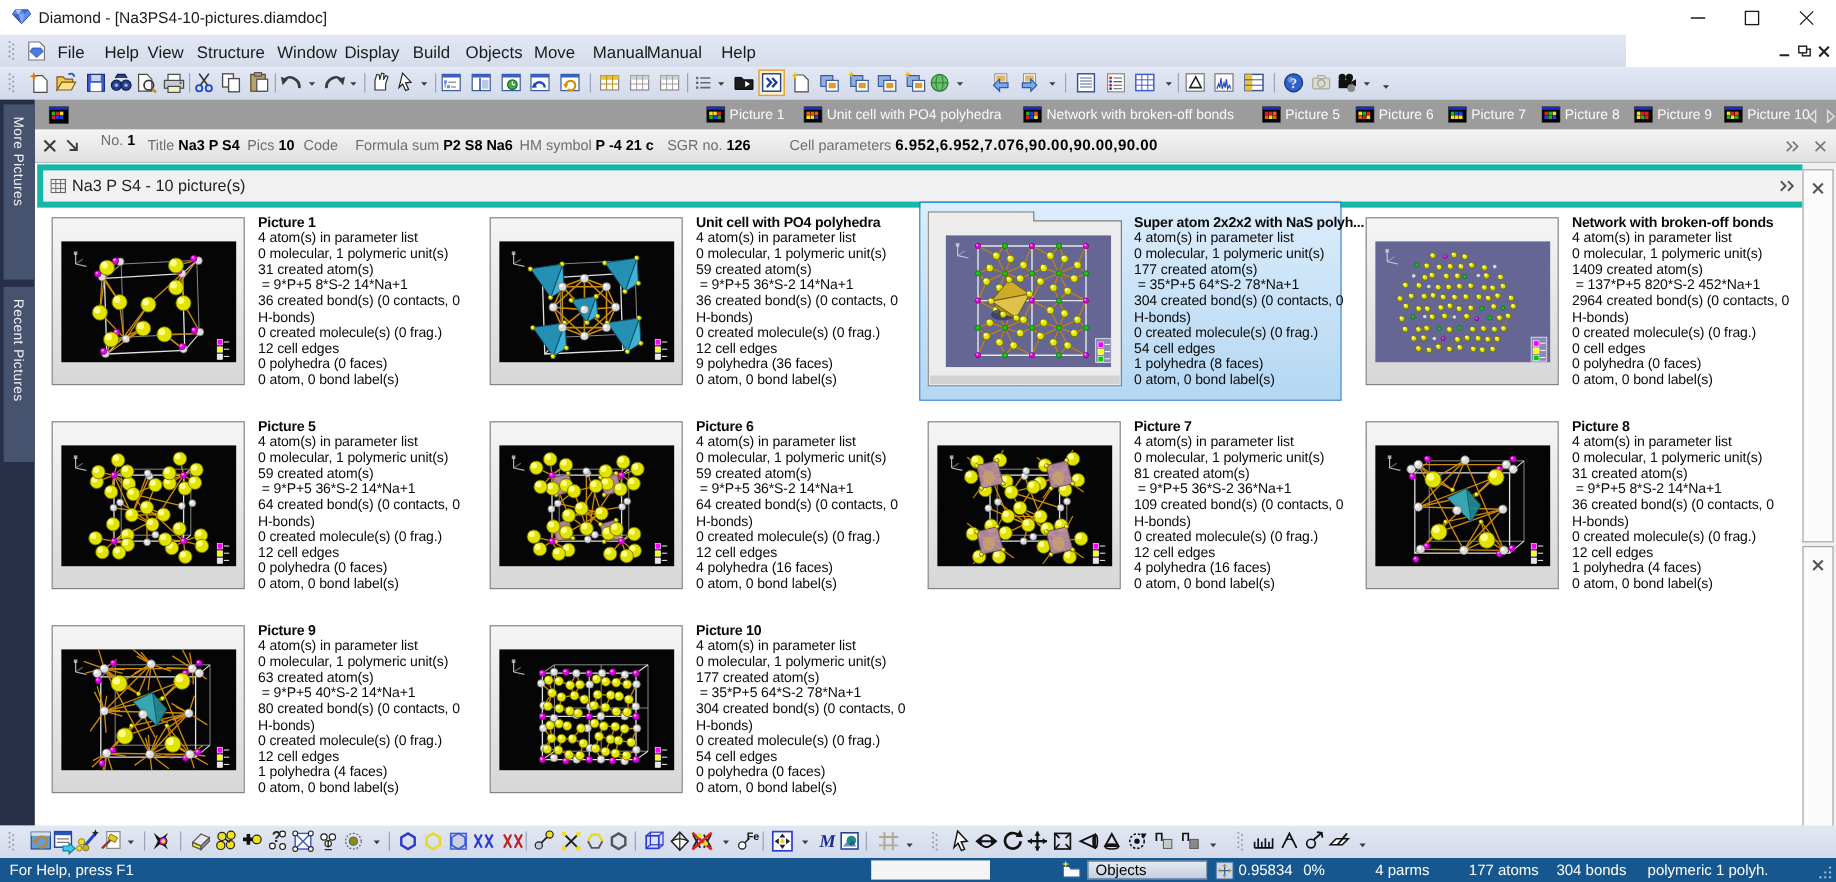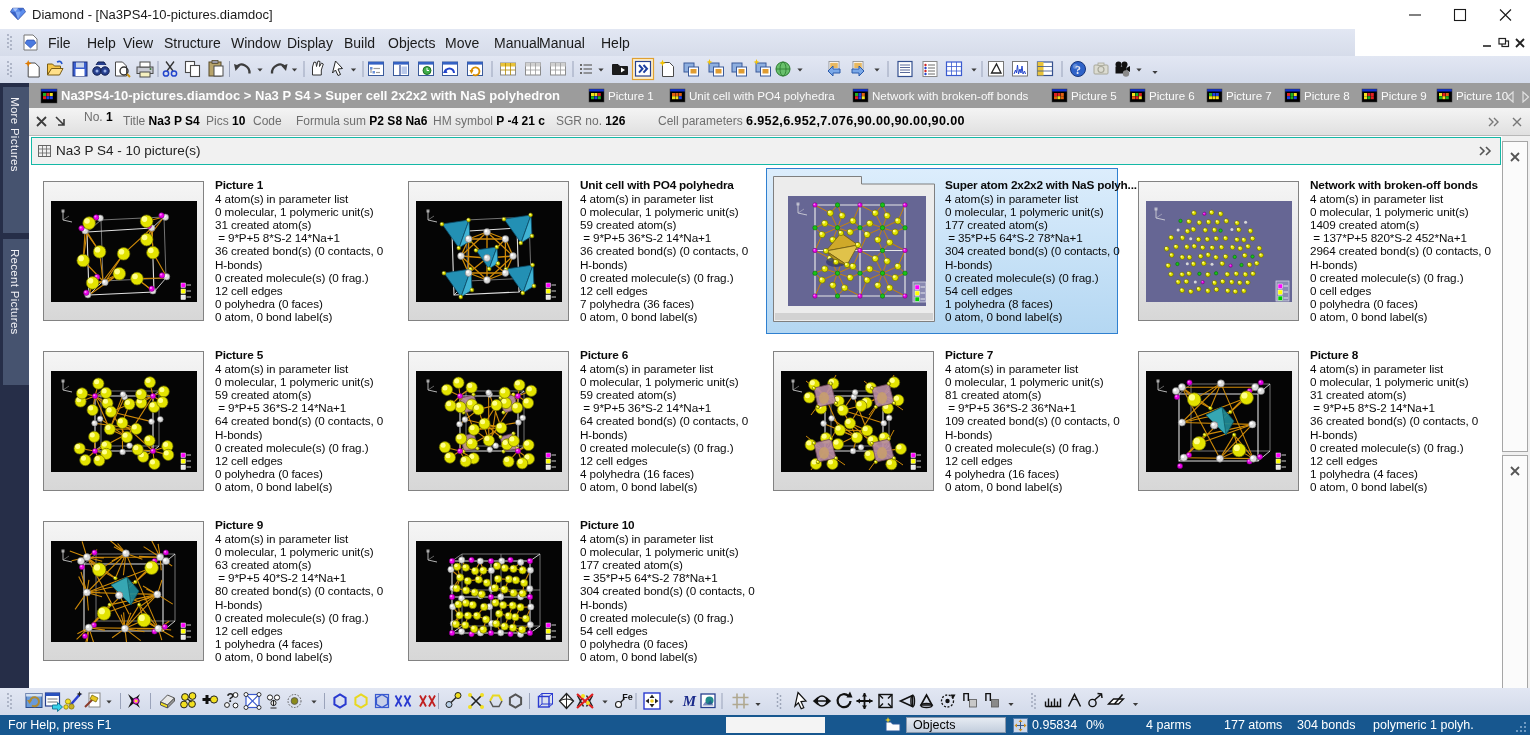--- a/index.html
+++ b/index.html
@@ -247,21 +247,20 @@
         <rect x="12" y="6" width="16" height="2.5" fill="#1030d0"></rect>
         <rect x="14.0" y="10.0" width="3" height="3" fill="#20b020"></rect>
         <rect x="17.4" y="10.0" width="3" height="3" fill="#e02020"></rect>
         <rect x="20.8" y="10.0" width="3" height="3" fill="#f2e020"></rect>
         <rect x="14.0" y="13.2" width="3" height="3" fill="#e02020"></rect>
         <rect x="17.4" y="13.2" width="3" height="3" fill="#2040e0"></rect>
         <rect x="20.8" y="13.2" width="3" height="3" fill="#2040e0"></rect>
         <rect x="12" y="6" width="16" height="14" fill="none" stroke="#3a3a3a" stroke-width="0.5"></rect>
       </g>
     </svg>
-    <span class="abs" style="left:32px;top:4.5px;font-weight:bold;font-size:13px;color:#fdfdfd">Na3PS4-10-pictures.diamdoc &gt; Na3 P S4 &gt; Super cell 2x2x2 with NaS polyhedron</span>
     <svg class="abs" style="left:0;top:0" width="1501" height="25" viewBox="0 0 1501 25">
       <g>
         <rect x="560" y="6" width="15" height="13" fill="#000"></rect>
         <rect x="560" y="6" width="15" height="2.5" fill="#1030d0"></rect>
         <rect x="562.0" y="10.0" width="3" height="3" fill="#f2e020"></rect>
         <rect x="565.4" y="10.0" width="3" height="3" fill="#f2e020"></rect>
         <rect x="568.8" y="10.0" width="3" height="3" fill="#e02020"></rect>
         <rect x="562.0" y="13.2" width="3" height="3" fill="#20b020"></rect>
         <rect x="565.4" y="13.2" width="3" height="3" fill="#2040e0"></rect>
         <rect x="568.8" y="13.2" width="3" height="3" fill="#20b020"></rect>
@@ -390,21 +389,21 @@
   </div>
 <div class="abs" style="left:29px;top:136px;width:1501px;height:552px;background:#ffffff"></div>
 <div class="abs" style="left:0;top:83px;width:29px;height:605px;background:#262e48">
     <div class="abs stab" style="top:4px;height:146px">
       <span>More Pictures</span>
     </div>
     <div class="abs stab" style="top:156px;height:146px">
       <span>Recent Pictures</span>
     </div>
   </div>
-<div class="abs" style="left:31px;top:137px;width:1468px;height:26px;background:#f1f1f1;border:1px solid #14b8a6">
+<div class="abs" style="left:31px;top:137px;width:1468px;height:26px;background:#f1f1f1;border:5px solid #14b8a6">
     <svg class="abs" style="left:6px;top:7px" width="13" height="12" viewBox="0 0 13 12">
       <rect x="0.5" y="0.5" width="12" height="11" fill="none" stroke="#666" stroke-width="1"></rect>
       <path d="M0.5,4 h12 M0.5,8 h12 M4.5,0.5 v11 M8.5,0.5 v11" stroke="#666" stroke-width="0.8"></path>
     </svg>
     <span class="abs" style="left:24px;top:5px;font-size:13.5px;color:#222">Na3 P S4 - 10 picture(s)</span>
     <svg class="abs" style="left:1446px;top:7px" width="16" height="12" viewBox="0 0 16 12">
       <path d="M2,2 l4,4 -4,4 m6,-8 l4,4 -4,4" stroke="#555" stroke-width="1.6" fill="none"></path>
     </svg>
   </div>
 <div class="abs" style="left:1502px;top:136px;width:28px;height:552px;background:#f0f0f0">
@@ -657,21 +656,21 @@
 <div class="abs ctext" style="left:580px;top:179px;width:176px">
     <div class="ctitle">Unit cell with PO4 polyhedra</div>
     <div>4 atom(s) in parameter list</div>
     <div>0 molecular, 1 polymeric unit(s)</div>
     <div>59 created atom(s)</div>
     <div>&nbsp;= 9*P+5 36*S-2 14*Na+1</div>
     <div>36 created bond(s) (0 contacts, 0</div>
     <div>H-bonds)</div>
     <div>0 created molecule(s) (0 frag.)</div>
     <div>12 cell edges</div>
-    <div>7 polyhedra (36 faces)</div>
+    <div>9 polyhedra (36 faces)</div>
     <div>0 atom, 0 bond label(s)</div>
   </div>
 <div class="abs selpanel" style="left:766px;top:168px;width:352px;height:166px"></div>
 <svg class="abs" style="left:773px;top:176px" width="162" height="146" viewBox="0 0 162 146">
     <polygon points="0.5,0.5 88.5,0.5 88.5,8 161.5,8 161.5,145.5 0.5,145.5" fill="#ececec" stroke="#7f7f7f" stroke-width="1"></polygon>
     <polygon points="2,137 160,137 160,144 2,144" fill="#d2d2d2"></polygon>
   </svg>
 <div class="abs" style="left:788px;top:196px;width:138px;height:110px"><svg width="138" height="110" viewBox="0 0 138 110" xmlns="http://www.w3.org/2000/svg">
       <rect width="138" height="110" fill="#666694"></rect>
       <line x1="27.0" y1="9.0" x2="42.3" y2="17.1" stroke="#cc8400" stroke-width="1.0" opacity="0.95"></line>

